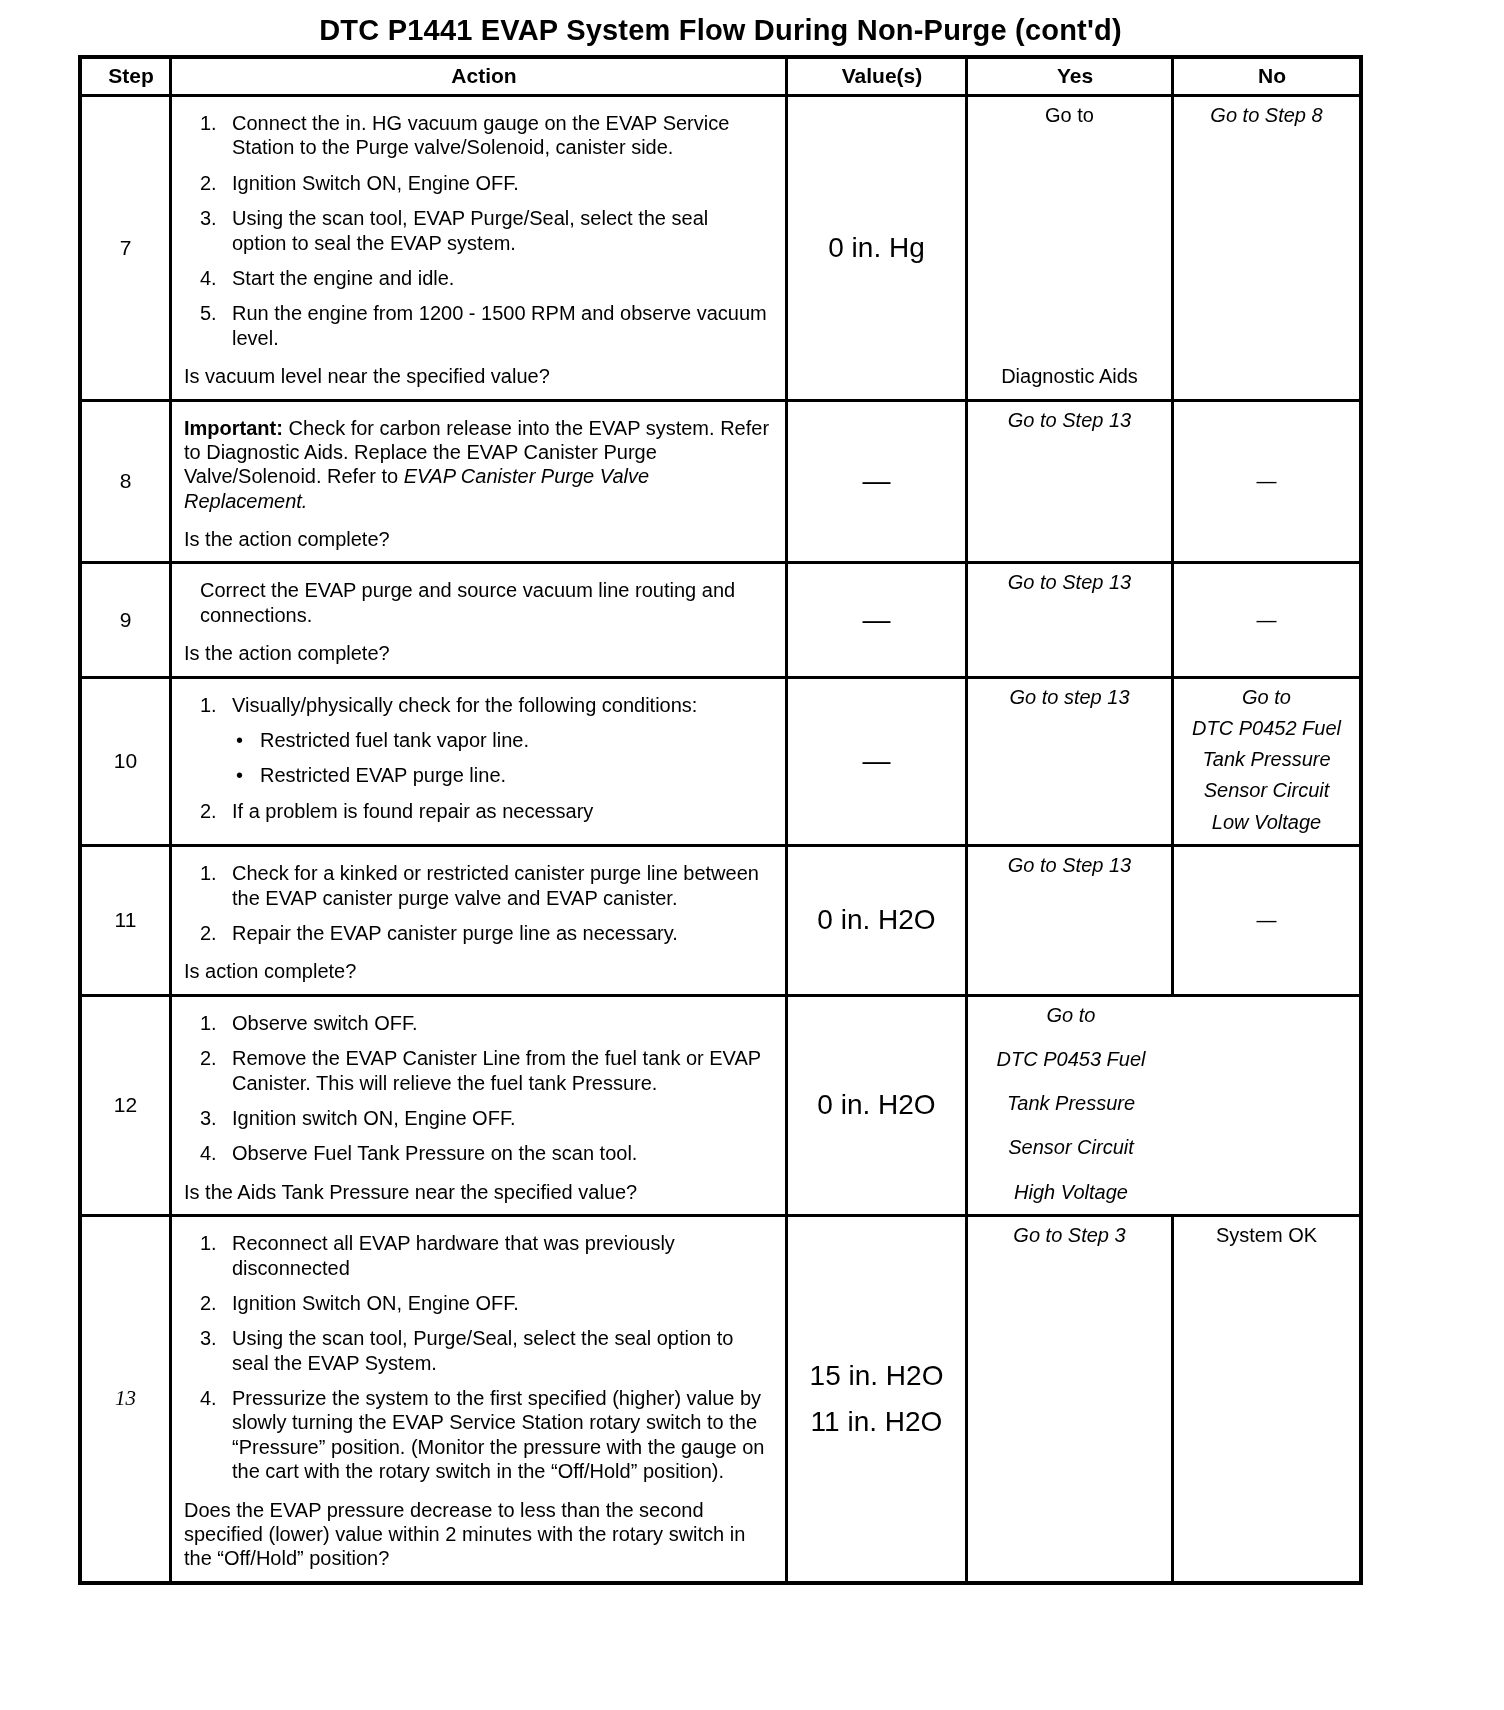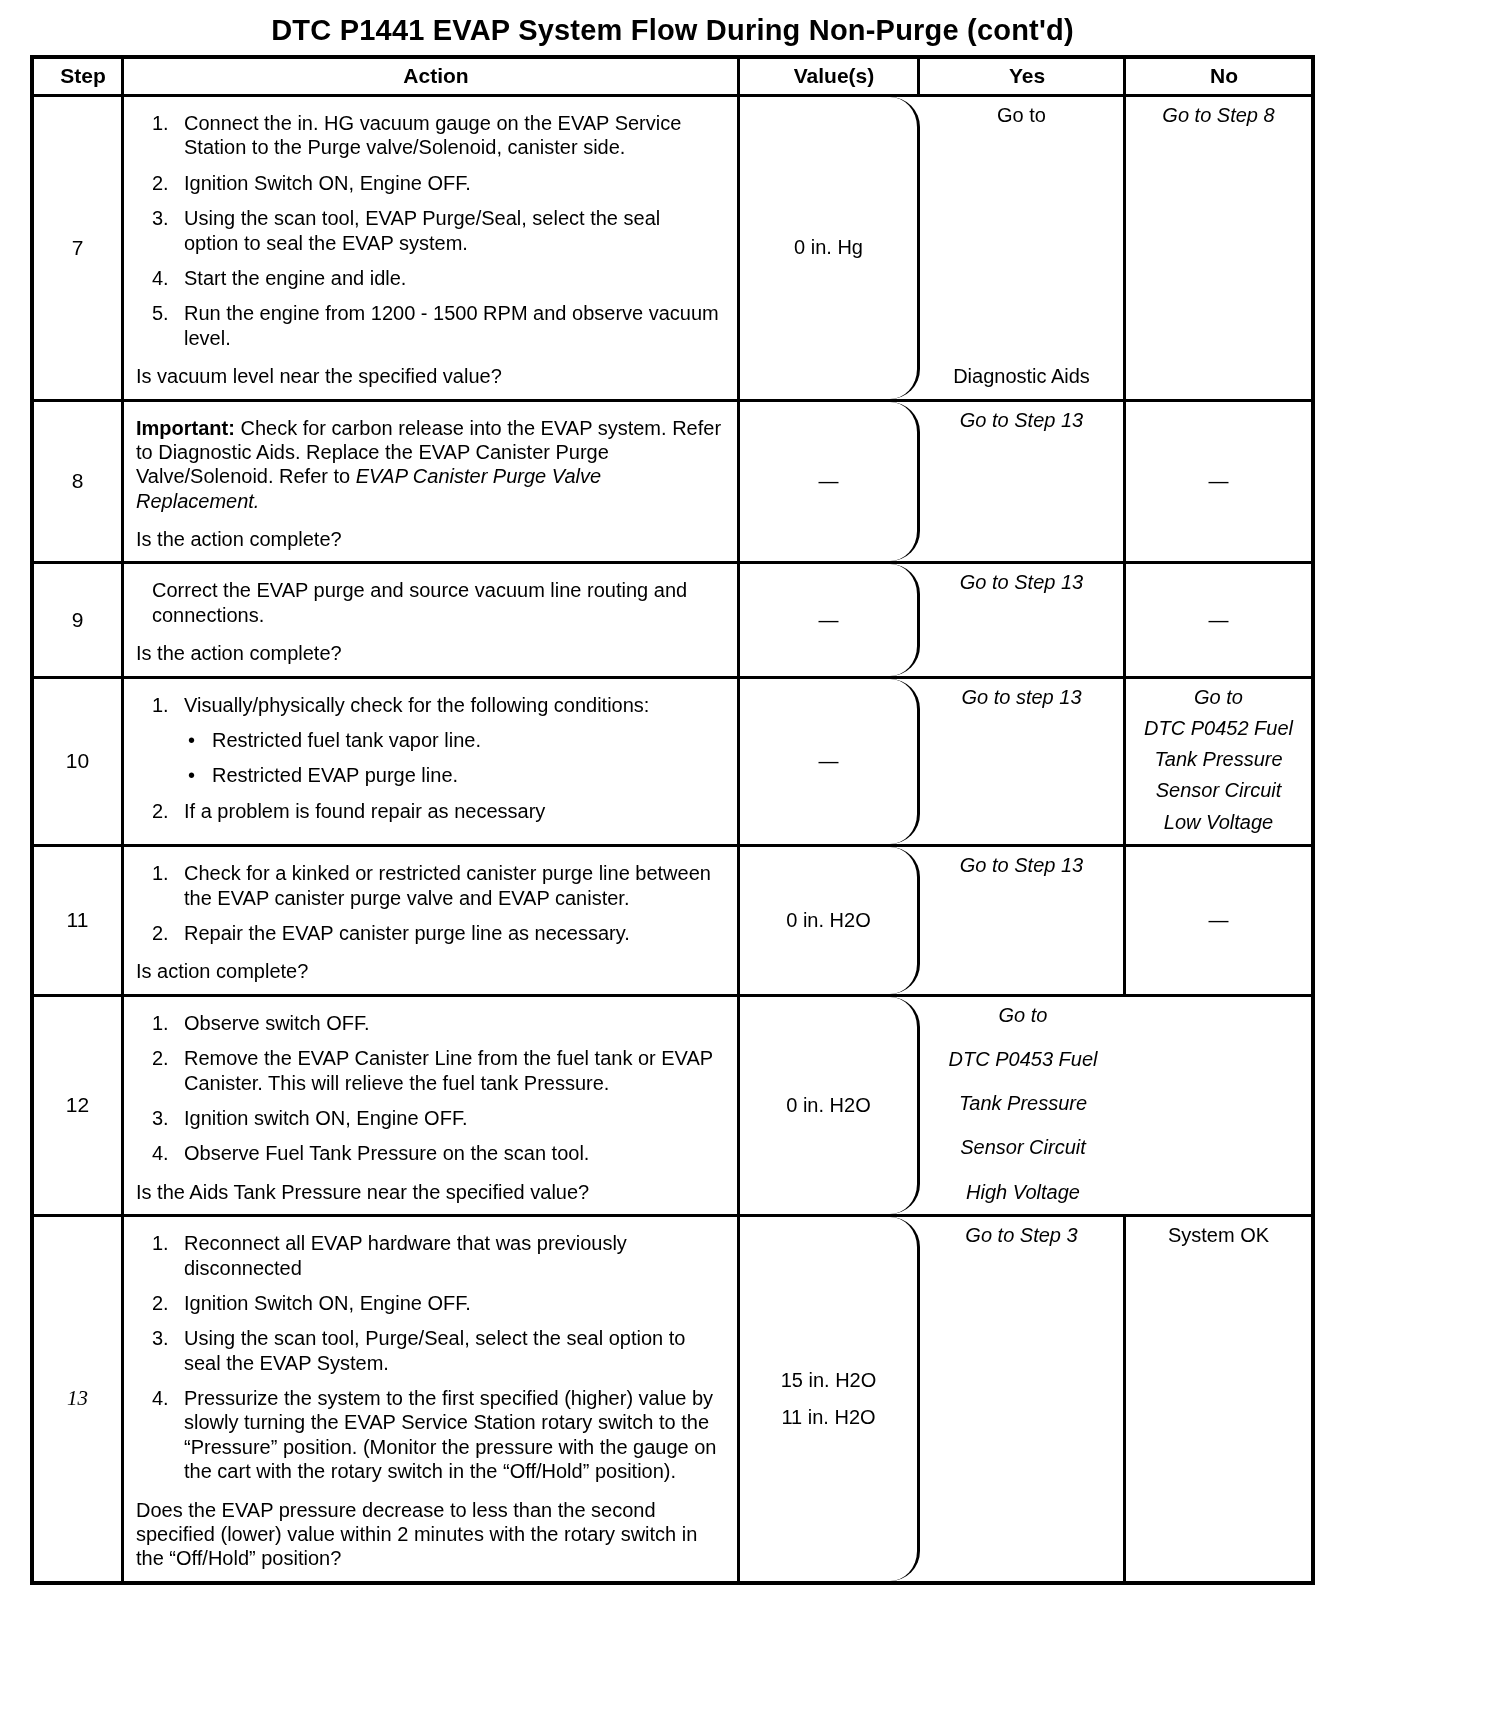--- a/index.html
+++ b/index.html
@@ -8,20 +8,21 @@
     background: #ffffff;
     color: #000000;
     font-family: "Liberation Sans", sans-serif;
   }
   body {
     width: 1504px;
     min-height: 1710px;
   }
   .page {
     padding: 10px 0 40px 30px;
+    margin-left: 48px;
   }
   .doc-title {
     width: 1285px;
     text-align: center;
     font-weight: bold;
     font-size: 29px;
     margin: 4px 0 8px 0;
     letter-spacing: 0.2px;
   }
   .dtc-table {
@@ -88,24 +89,23 @@
   }
   .b { font-weight: bold; }
   .i { font-style: italic; }
 
   .value-cell {
     display: flex;
     flex-direction: column;
     align-items: center;
     justify-content: center;
     text-align: center;
-    font-size: 20px;
+    font-size: 28px;
     gap: 14px;
     padding: 6px 4px;
-    border-radius: 30px;
   }
   .end-cell {
     display: flex;
     flex-direction: column;
     align-items: center;
     justify-content: space-between;
     text-align: center;
     font-size: 20px;
     line-height: 1.23;
     padding: 6px 6px 10px 6px;

